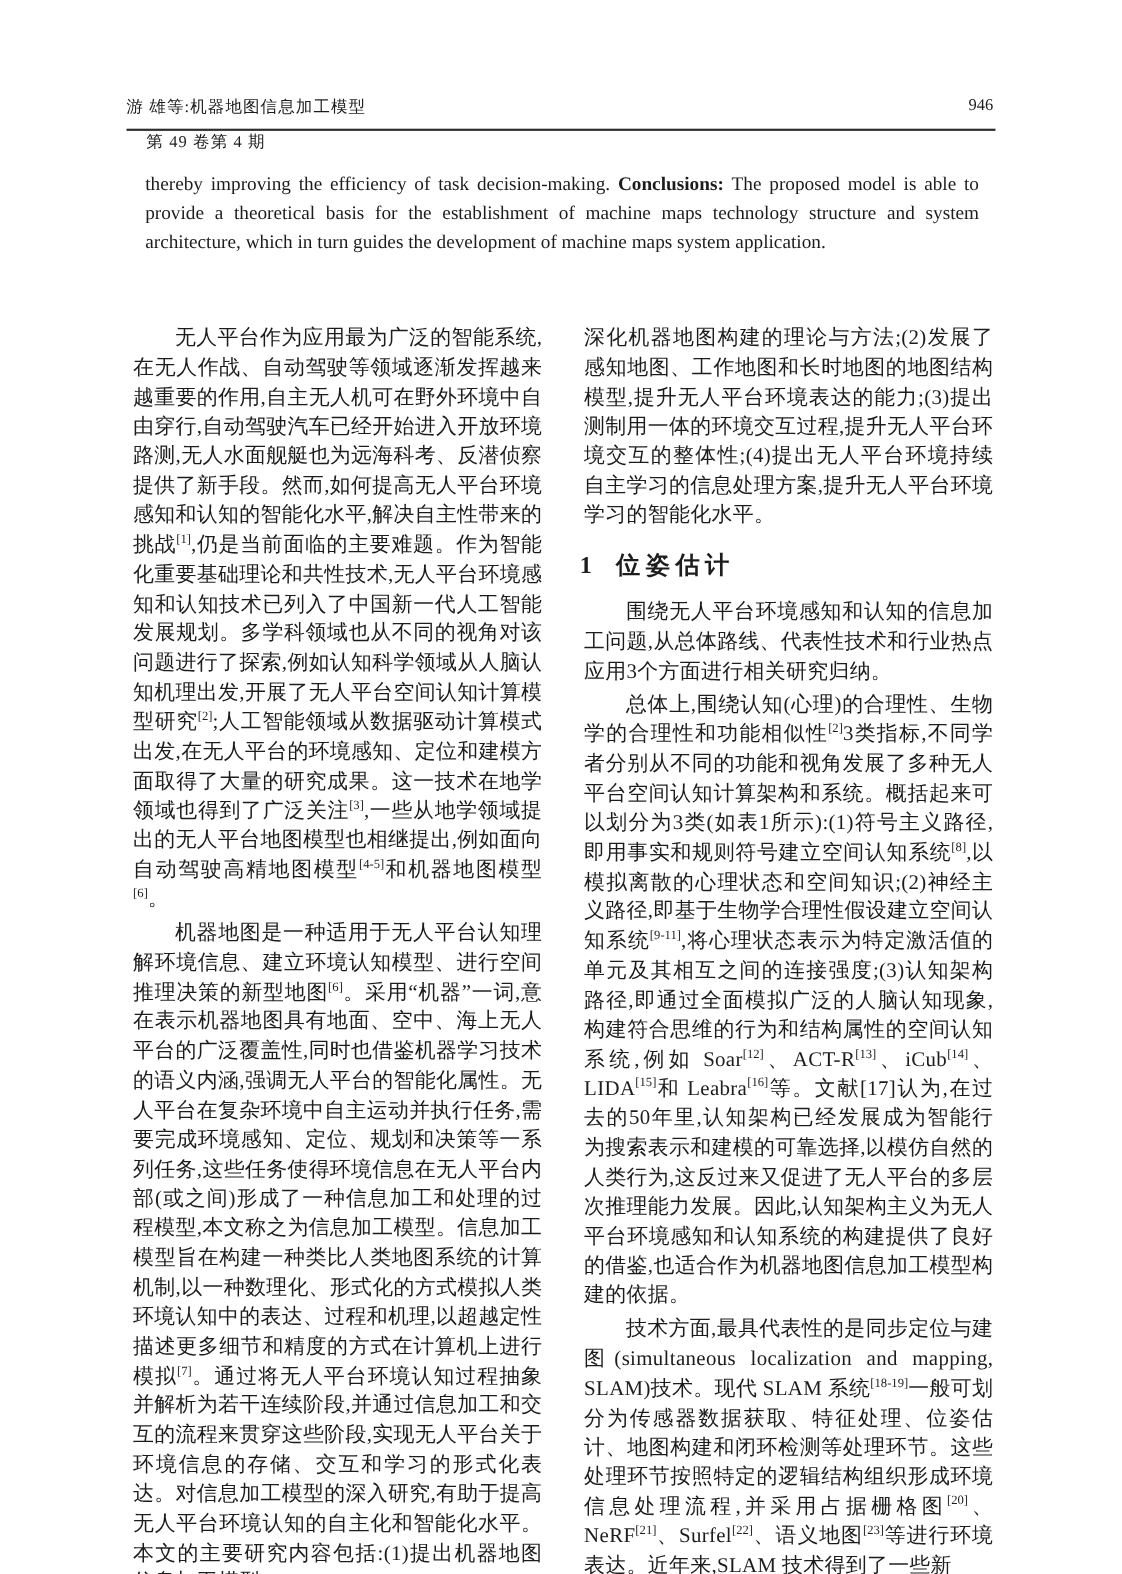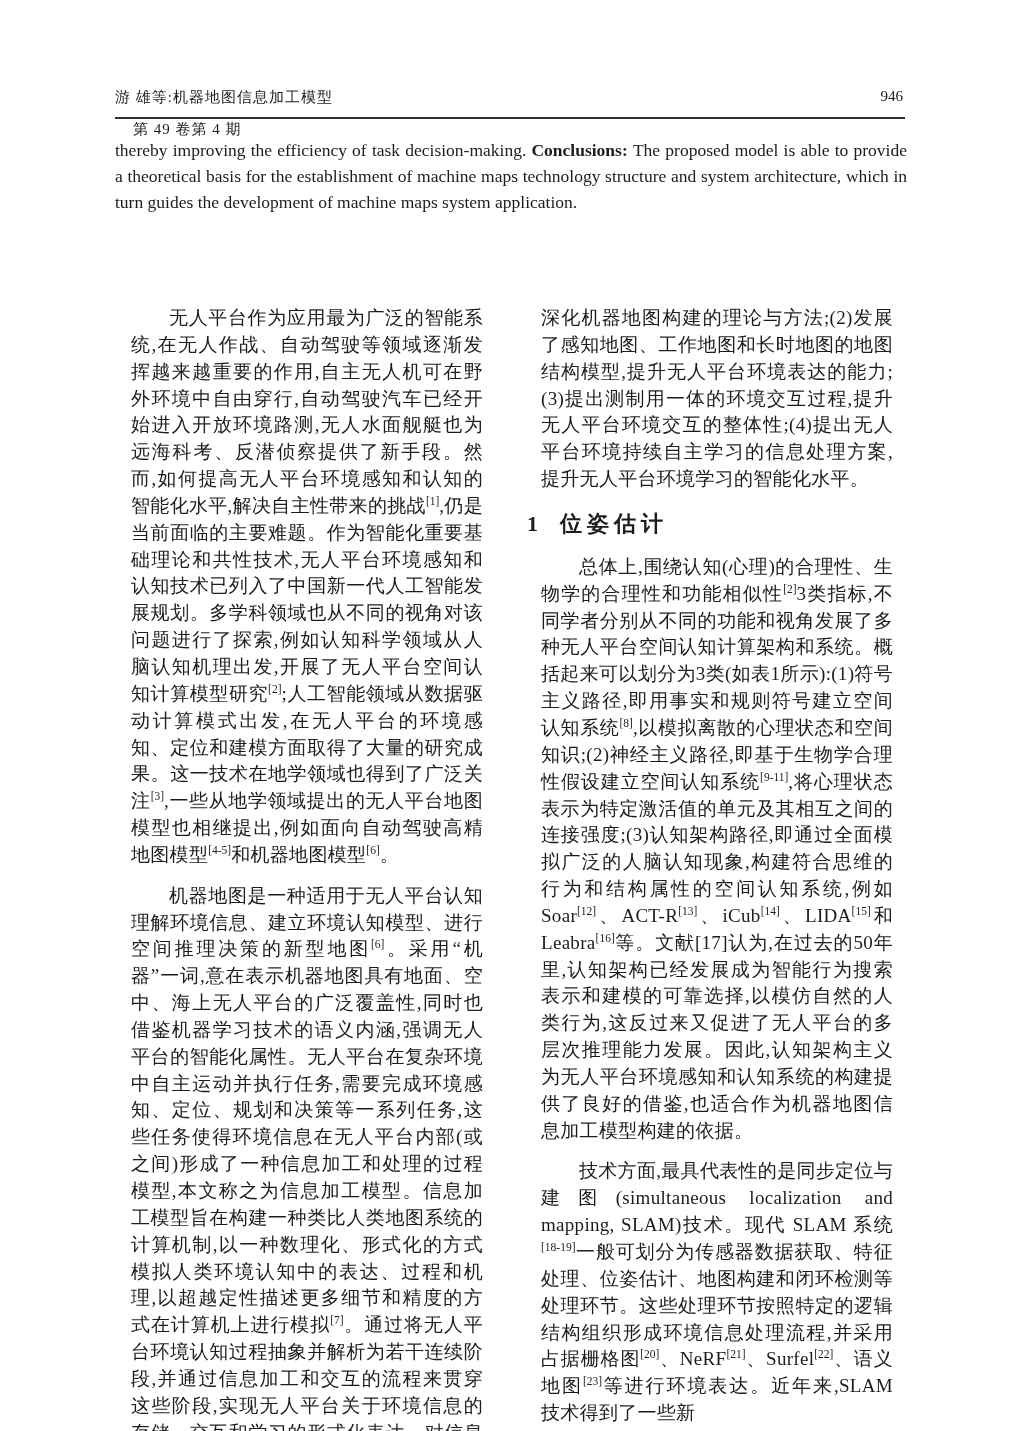--- a/index.html
+++ b/index.html
@@ -36,39 +36,39 @@
   }
   .abstract-block {
     position: absolute;
     top: 138px;
     left: 115px;
     width: 792px;
     font-size: 17.5px;
     line-height: 25.9px;
     text-align: justify;
   }
-  .abstract-block p { margin: 0; }
+  .abstract-block p { margin: 17px; }
   .b { font-weight: bold; }
   .columns {
     position: absolute;
     top: 291px;
     left: 117px;
     width: 790px;
     display: flex;
     gap: 30px;
   }
   .col {
     width: 380px;
     font-size: 19px;
     line-height: 26.85px;
     letter-spacing: 0.3px;
     text-align: justify;
     text-justify: inter-ideograph;
   }
-  .col p { margin: 14px; }
+  .col p { margin: 4px; }
   .indent { text-indent: 2em; }
   sup {
     font-size: 11.5px;
     line-height: 0;
     letter-spacing: 0;
     vertical-align: super;
   }
   .section-heading {
     margin: 17px 0 16px 0;
     font-size: 22px;
@@ -99,16 +99,17 @@
 <div class="columns">
   <div class="col">
     <p class="indent"><span>无人平台作为应用最为广泛的智能系统,在无人作战、自动驾驶等领域逐渐发挥越来越重要的作用,自主无人机可在野外环境中自由穿行,自动驾驶汽车已经开始进入开放环境路测,无人水面舰艇也为远海科考、反潜侦察提供了新手段。然而,如何提高无人平台环境感知和认知的智能化水平,解决自主性带来的挑战</span><sup>[1]</sup><span>,仍是当前面临的主要难题。作为智能化重要基础理论和共性技术,无人平台环境感知和认知技术已列入了中国新一代人工智能发展规划。多学科领域也从不同的视角对该问题进行了探索,例如认知科学领域从人脑认知机理出发,开展了无人平台空间认知计算模型研究</span><sup>[2]</sup><span>;人工智能领域从数据驱动计算模式出发,在无人平台的环境感知、定位和建模方面取得了大量的研究成果。这一技术在地学领域也得到了广泛关注</span><sup>[3]</sup><span>,一些从地学领域提出的无人平台地图模型也相继提出,例如面向自动驾驶高精地图模型</span><sup>[4-5]</sup><span>和机器地图模型</span><sup>[6]</sup><span>。</span></p>
     <p class="indent"><span>机器地图是一种适用于无人平台认知理解环境信息、建立环境认知模型、进行空间推理决策的新型地图</span><sup>[6]</sup><span>。采用“机器”一词,意在表示机器地图具有地面、空中、海上无人平台的广泛覆盖性,同时也借鉴机器学习技术的语义内涵,强调无人平台的智能化属性。无人平台在复杂环境中自主运动并执行任务,需要完成环境感知、定位、规划和决策等一系列任务,这些任务使得环境信息在无人平台内部(或之间)形成了一种信息加工和处理的过程模型,本文称之为信息加工模型。信息加工模型旨在构建一种类比人类地图系统的计算机制,以一种数理化、形式化的方式模拟人类环境认知中的表达、过程和机理,以超越定性描述更多细节和精度的方式在计算机上进行模拟</span><sup>[7]</sup><span>。通过将无人平台环境认知过程抽象并解析为若干连续阶段,并通过信息加工和交互的流程来贯穿这些阶段,实现无人平台关于环境信息的存储、交互和学习的形式化表达。对信息加工模型的深入研究,有助于提高无人平台环境认知的自主化和智能化水平。本文的主要研究内容包括:(1)提出机器地图信息加工模型,</span></p>
   </div>
   <div class="col">
     <p><span>深化机器地图构建的理论与方法;(2)发展了感知地图、工作地图和长时地图的地图结构模型,提升无人平台环境表达的能力;(3)提出测制用一体的环境交互过程,提升无人平台环境交互的整体性;(4)提出无人平台环境持续自主学习的信息处理方案,提升无人平台环境学习的智能化水平。</span></p>
     <h2 class="section-heading">
       <span class="sec-num">1</span><span class="sec-title">位姿估计</span>
     </h2>
+    <p class="indent"><span>围绕无人平台环境感知和认知的信息加工问题,从总体路线、代表性技术和行业热点应用3个方面进行相关研究归纳。</span></p>
     <p class="indent"><span>总体上,围绕认知(心理)的合理性、生物学的合理性和功能相似性</span><sup>[2]</sup><span>3类指标,不同学者分别从不同的功能和视角发展了多种无人平台空间认知计算架构和系统。概括起来可以划分为3类(如表1所示):(1)符号主义路径,即用事实和规则符号建立空间认知系统</span><sup>[8]</sup><span>,以模拟离散的心理状态和空间知识;(2)神经主义路径,即基于生物学合理性假设建立空间认知系统</span><sup>[9-11]</sup><span>,将心理状态表示为特定激活值的单元及其相互之间的连接强度;(3)认知架构路径,即通过全面模拟广泛的人脑认知现象,构建符合思维的行为和结构属性的空间认知系统,例如 Soar</span><sup>[12]</sup><span>、ACT-R</span><sup>[13]</sup><span>、iCub</span><sup>[14]</sup><span>、LIDA</span><sup>[15]</sup><span>和 Leabra</span><sup>[16]</sup><span>等。文献[17]认为,在过去的50年里,认知架构已经发展成为智能行为搜索表示和建模的可靠选择,以模仿自然的人类行为,这反过来又促进了无人平台的多层次推理能力发展。因此,认知架构主义为无人平台环境感知和认知系统的构建提供了良好的借鉴,也适合作为机器地图信息加工模型构建的依据。</span></p>
     <p class="indent"><span>技术方面,最具代表性的是同步定位与建图(simultaneous localization and mapping, SLAM)技术。现代 SLAM 系统</span><sup>[18-19]</sup><span>一般可划分为传感器数据获取、特征处理、位姿估计、地图构建和闭环检测等处理环节。这些处理环节按照特定的逻辑结构组织形成环境信息处理流程,并采用占据栅格图</span><sup>[20]</sup><span>、NeRF</span><sup>[21]</sup><span>、Surfel</span><sup>[22]</sup><span>、语义地图</span><sup>[23]</sup><span>等进行环境表达。近年来,SLAM 技术得到了一些新</span></p>
   </div>
 </div>
 
 </body></html>

